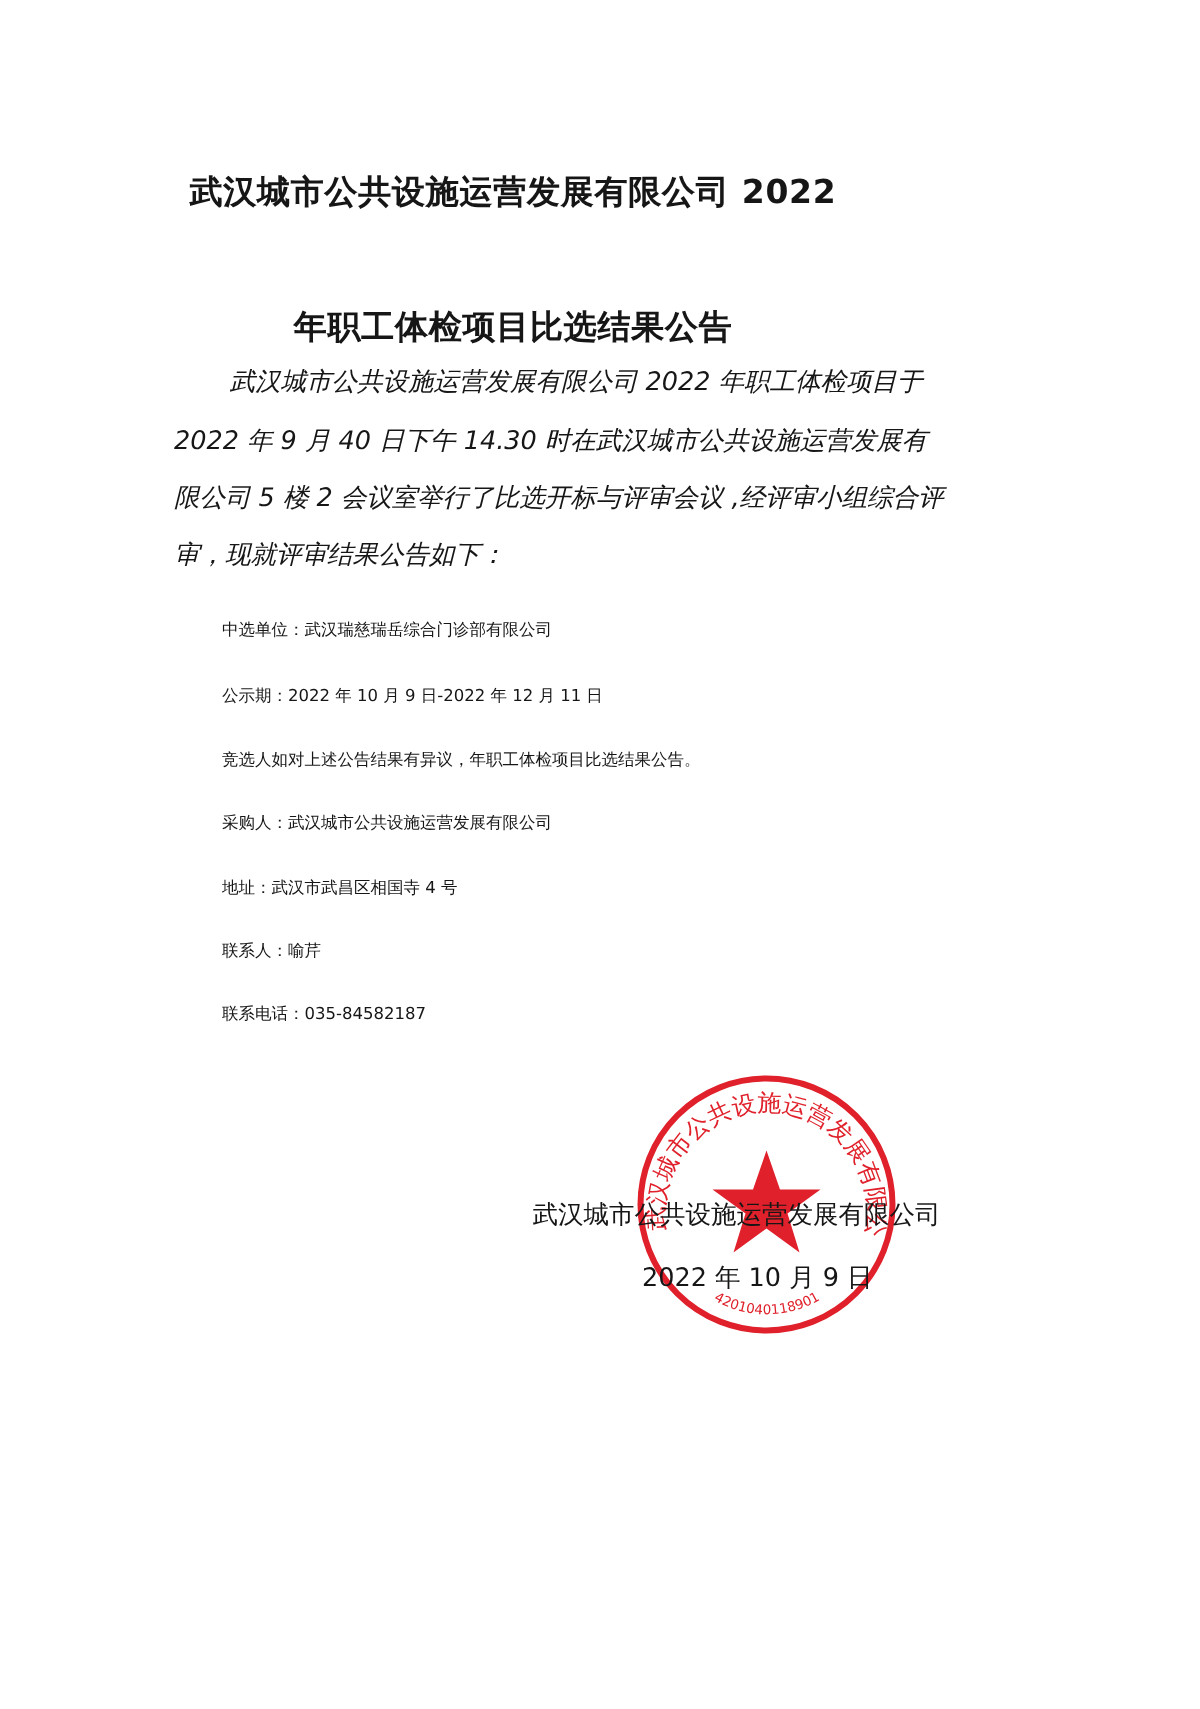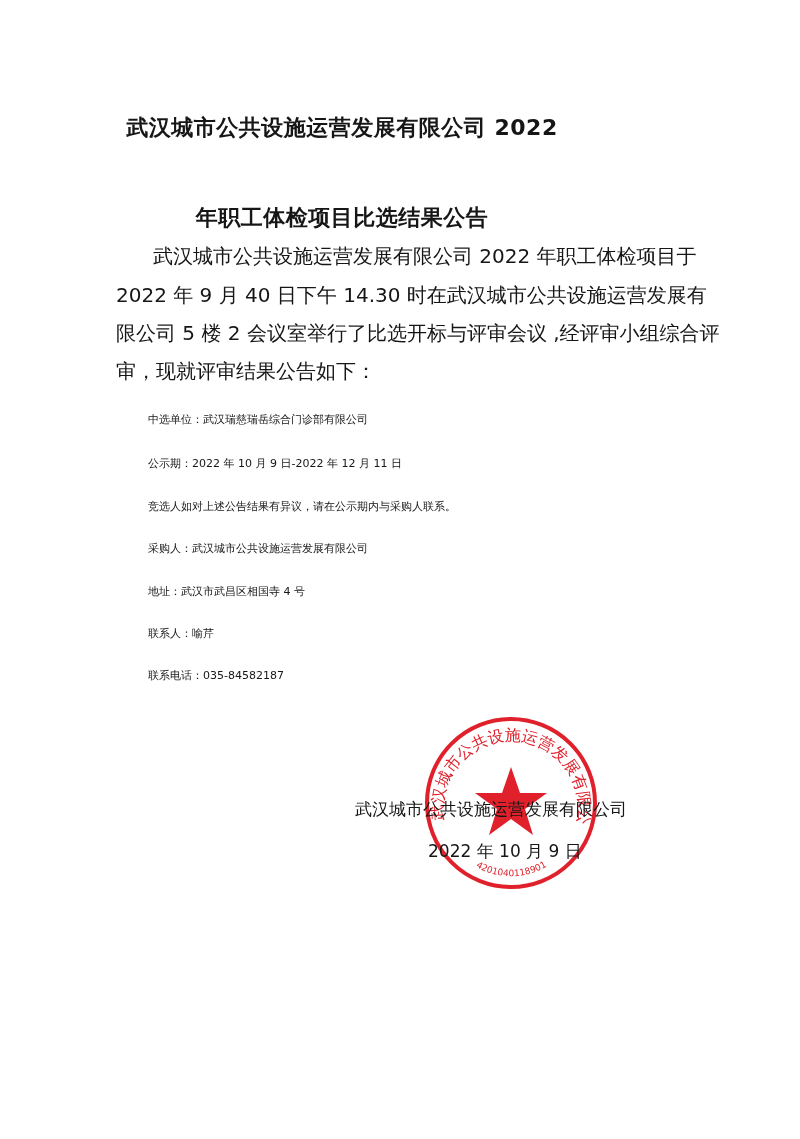--- a/index.html
+++ b/index.html
@@ -6,21 +6,21 @@
   body {
     width: 800px; height: 1139px; background: #ffffff; position: relative; overflow: hidden;
     font-family: "DejaVu Sans", "Liberation Sans", sans-serif; color: #161616;
   }
   .title {
     position: absolute; left: 0; width: 684px; text-align: center;
     font-size: 22px; font-weight: bold; letter-spacing: 0.5px;
   }
   .t1 { top: 113px; }
   .t2 { top: 175px; margin-top: 28px; }
-  .line { position: absolute; font-size: 20px; white-space: nowrap; }
+  .line { position: absolute; font-size: 17px; white-space: nowrap; font-style: italic; }
   .l1 { left: 140px; top: 243px; left: 153px; }
   .l2 { left: 144px; top: 282px; }
   .l3 { left: 144px; top: 320px; }
   .l4 { left: 144px; top: 358px; }
   .item { position: absolute; left: 148px; font-size: 11px; white-space: nowrap; }
   .seal {
     position: absolute; left: 423px; top: 715px; width: 176px; height: 176px;
   }
   .sign { position: absolute; font-size: 17px; white-space: nowrap; }
 </style>
@@ -30,21 +30,21 @@
 <div class="title t1">武汉城市公共设施运营发展有限公司 2022</div>
 <div class="title t2">年职工体检项目比选结果公告</div>
 
 <div class="line l1">武汉城市公共设施运营发展有限公司 2022 年职工体检项目于</div>
 <div class="line l2" style="left:116px">2022 年  9  月  40  日下午 14.30 时在武汉城市公共设施运营发展有</div>
 <div class="line l3" style="left:116px">限公司 5 楼 2 会议室举行了比选开标与评审会议 ,经评审小组综合评</div>
 <div class="line l4" style="left:116px">审，现就评审结果公告如下：</div>
 
 <div class="item" style="top:412px">中选单位：武汉瑞慈瑞岳综合门诊部有限公司</div>
 <div class="item" style="top:456px">公示期：2022 年 10 月 9 日-2022 年 12 月 11 日</div>
-<div class="item" style="top:499px">竞选人如对上述公告结果有异议，请在公示期内与采购人联系。</div>
+<div class="item" style="top:499px">竞选人如对上述公告结果有异议，年职工体检项目比选结果公告。</div>
 <div class="item" style="top:541px">采购人：武汉城市公共设施运营发展有限公司</div>
 <div class="item" style="top:584px">地址：武汉市武昌区相国寺 4 号</div>
 <div class="item" style="top:626px">联系人：喻芹</div>
 <div class="item" style="top:668px">联系电话：035-84582187</div>
 
 <svg class="seal" viewBox="0 0 176 176">
   <circle cx="88" cy="88" r="84" fill="none" stroke="#e0202a" stroke-width="4"></circle>
   <polygon points="88,52 97,78 124,78 102,94 110,120 88,104 66,120 74,94 52,78 79,78" fill="#e0202a"></polygon>
   <defs>
     <path id="arcTop" d="M 22 110 A 68 68 0 1 1 154 110"></path>

